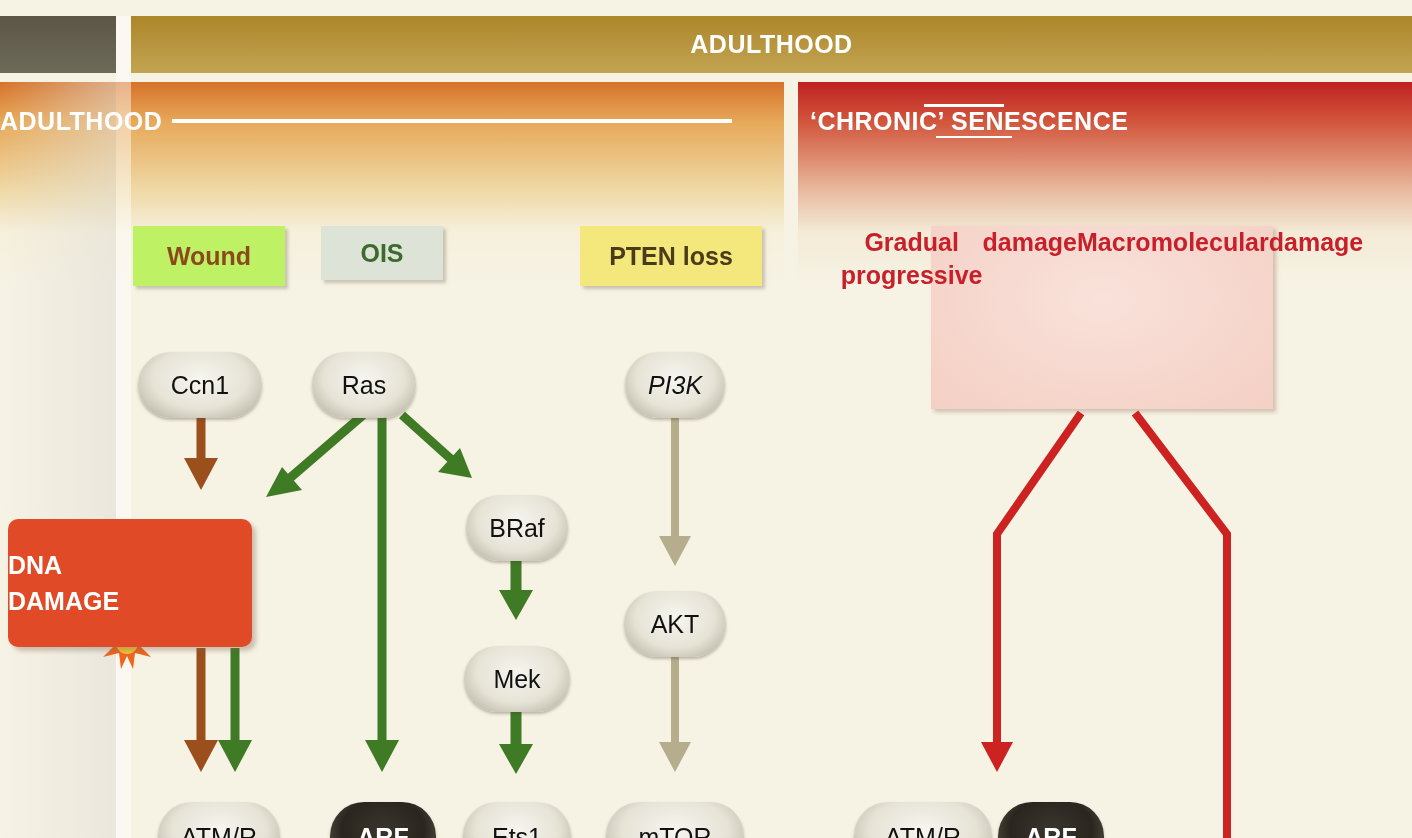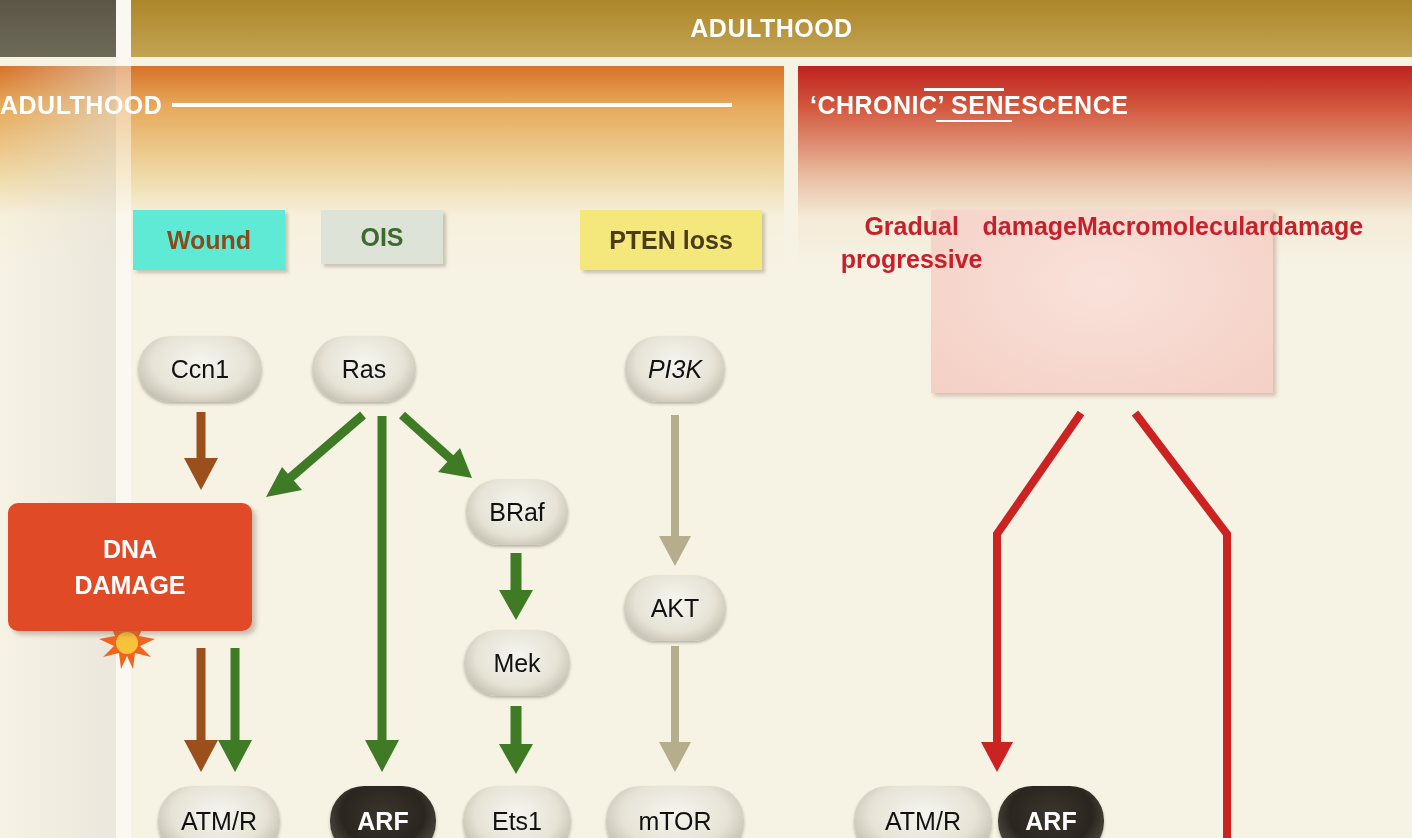--- a/index.html
+++ b/index.html
@@ -1,30 +1,30 @@
 <!DOCTYPE html>
 <html><head>
 <meta charset="utf-8">
 <style>
   html, body { margin:0; padding:0; }
   body { width:1412px; height:838px; position:relative; overflow:hidden; background:#f6f2e4; font-family:"Liberation Sans", sans-serif; }
-  .abs { position:absolute; }
+  .abs { position:absolute;margin-top:16px; }
   #left-dark { left:0; top:0; width:116px; height:57px; background:linear-gradient(#5b5646,#6e6a58); }
   #adult-bar { left:131px; top:0; width:1281px; height:57px; background:linear-gradient(#ad862a,#c2a452); color:#fff; font-weight:bold; font-size:25px; display:flex; align-items:center; justify-content:center; letter-spacing:0.5px; }
   #acute-panel { left:0; top:66px; width:784px; height:772px; background:linear-gradient(#d6722a 0px,#e7a95a 40px,#efdaa8 110px,#f6f0dc 150px,#f6f2e4 200px); }
   #chronic-panel { left:798px; top:66px; width:614px; height:772px; background:linear-gradient(#bf2121 0px,#d2563c 40px,#e8bda1 110px,#f4ead6 150px,#f6f2e4 200px); }
   #left-strip { left:0; top:66px; width:116px; height:772px; background:linear-gradient(90deg, rgba(230,228,222,0) 0%, rgba(225,222,214,0.55) 100%); }
   #divider-v { left:116px; top:0; width:15px; height:838px; background:rgba(255,255,255,0.45); }
   .hdr { color:#fff; font-weight:bold; font-size:25px; letter-spacing:0.5px; display:flex; align-items:center; }
   .hline { height:4px; background:#fff; display:inline-block; }
   .trigger { display:flex; align-items:center; justify-content:center; font-weight:bold; font-size:25px; box-shadow:3px 3px 3px rgba(120,110,90,0.35); }
   .pill { display:flex; align-items:center; justify-content:center; border-radius:34px; font-size:25px; color:#111;
           background:radial-gradient(ellipse at 50% 40%, #f6f5ef 0%, #e6e3d6 55%, #aaa695 100%); box-shadow:0 2px 3px rgba(80,70,50,0.35); }
   .pill.dark { color:#fff; font-weight:bold; background:radial-gradient(ellipse at 50% 40%, #3a352c 0%, #2a261f 55%, #6b665a 100%); }
-  #dna-box { left:8px; top:503px; width:244px; height:128px; background:#e14a26; border-radius:10px; color:#fff; font-weight:bold; font-size:25px; display:flex; flex-direction:column; align-items:center; justify-content:center; line-height:36px; box-shadow:4px 4px 4px rgba(120,100,80,0.35); }
+  #dna-box { left:8px; top:503px; width:244px; height:128px; background:#e14a26; border-radius:10px; color:#fff; font-weight:bold; font-size:25px; display:flex; flex-direction:column; align-items:flex-start; justify-content:center; line-height:36px; box-shadow:4px 4px 4px rgba(120,100,80,0.35); }
   #chronic-box { left:931px; top:210px; width:342px; height:183px; background:radial-gradient(ellipse at 50% 40%, #f9e2da 0%, #f4cfc4 100%); box-shadow:3px 3px 4px rgba(140,100,90,0.35); color:#c8202a; font-weight:bold; font-size:25px; text-align:center; display:flex; flex-direction:row; justify-content:center; line-height:33px; }
   svg#arrows { position:absolute; left:0; top:0; }
 </style>
 </head>
 <body>
 
 <div class="abs" id="acute-panel"></div>
 <div class="abs" id="chronic-panel"></div>
 <div class="abs" id="left-strip"></div>
 <div class="abs" id="left-dark"></div>
@@ -37,21 +37,21 @@
   <span>ADULTHOOD</span>
   <span class="hline" style="width:560px; margin-left:10px;"></span>
 </div>
 
 <div class="abs hdr" style="left:810px; top:88px; height:34px;flex-direction:column;">
   <span class="hline" style="width:80px; margin-right:10px;"></span>
   <span>‘CHRONIC’ SENESCENCE</span>
   <span class="hline" style="width:76px; margin-left:10px;"></span>
 </div>
 
-<div class="abs trigger" style="left: 133px; top: 210px; width: 152px; height: 60px; color: rgb(139, 74, 28); background: #5eead4;">
+<div class="abs trigger" style="left: 133px; top: 210px; width: 152px; height: 60px; color: rgb(139, 74, 28); background: #bef264;">
   <span>Wound</span>
 </div>
 <div class="abs trigger" style="left: 321px; top: 210px; width: 122px; height: 54px; color: rgb(62, 106, 46); background: rgb(221, 227, 214);">
   <span>OIS</span>
 </div>
 <div class="abs trigger" style="left: 580px; top: 210px; width: 182px; height: 60px; color: rgb(74, 60, 24); background: rgb(244, 231, 124);">
   <span>PTEN loss</span>
 </div>
 
 <div class="abs" id="chronic-box">

